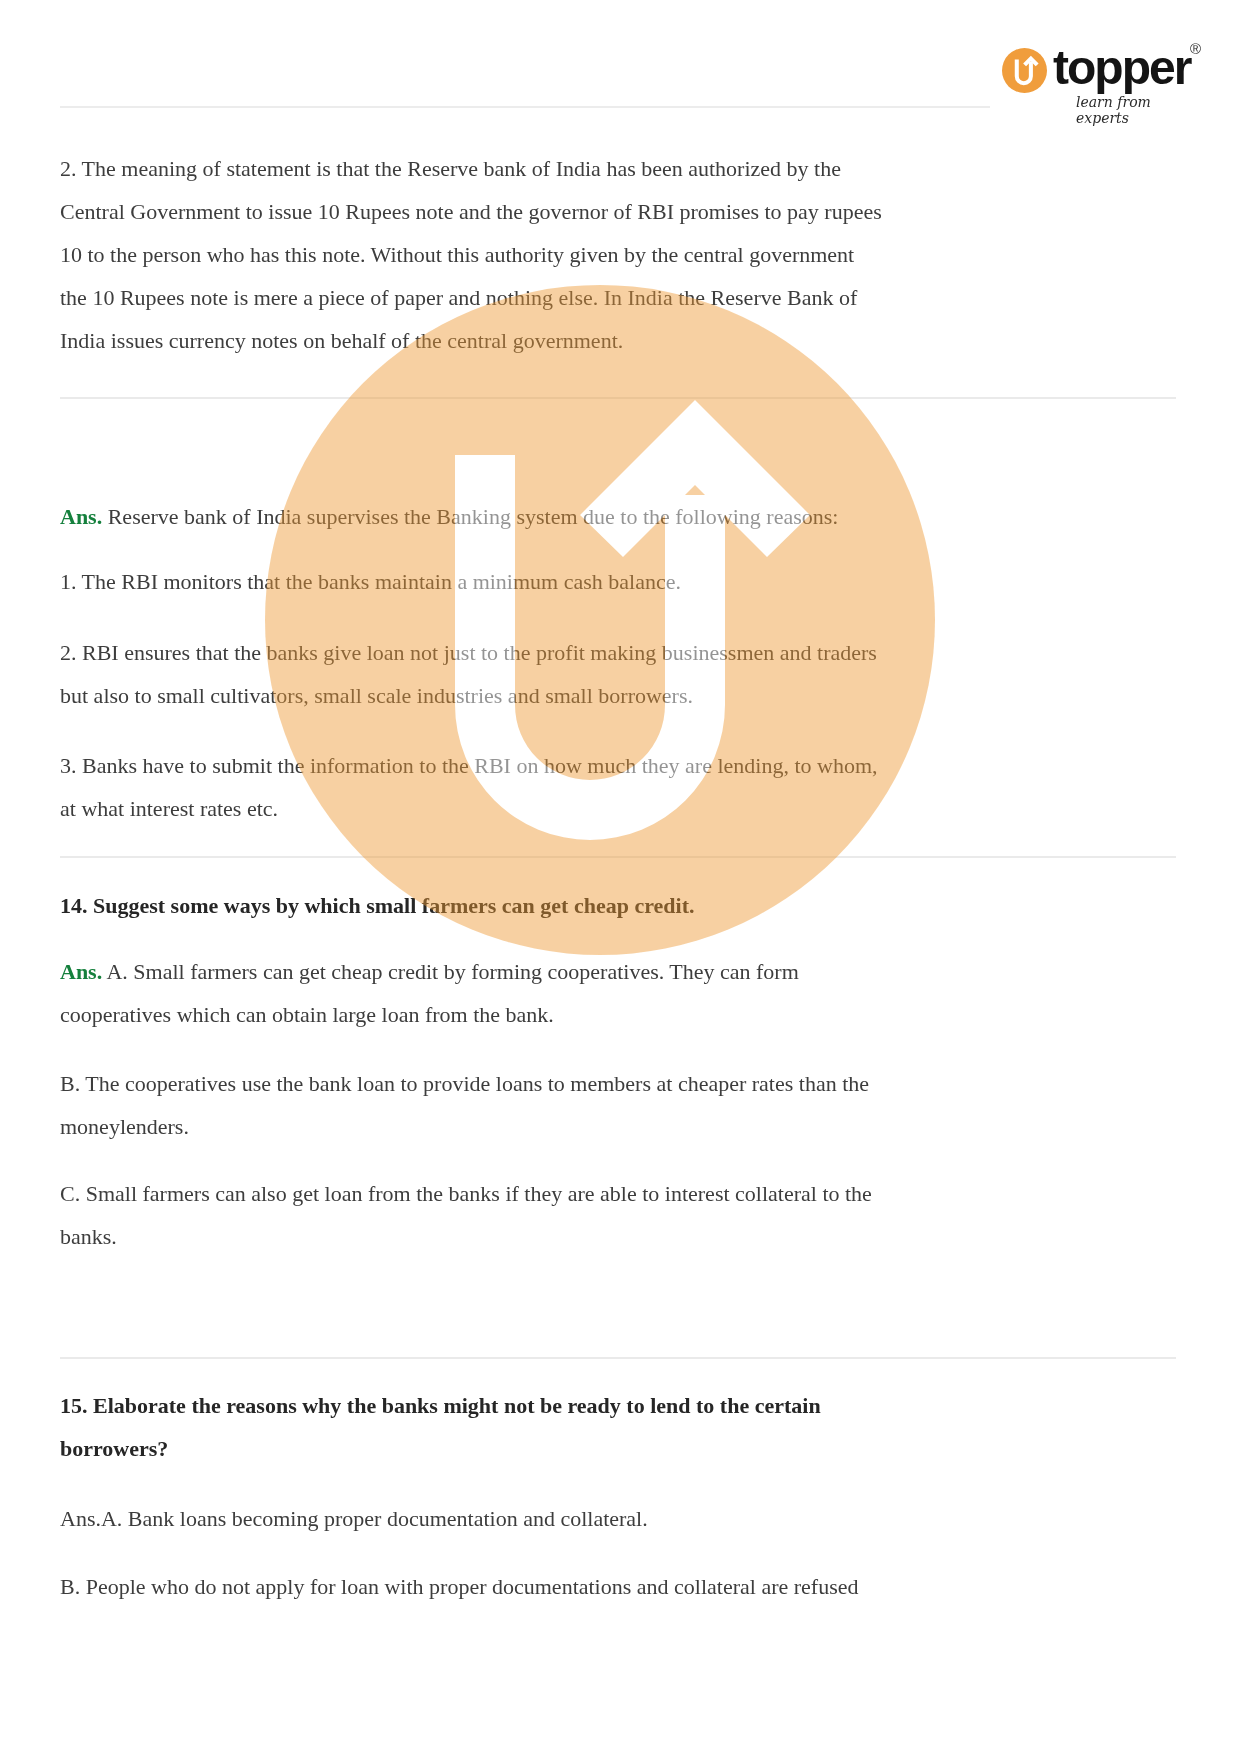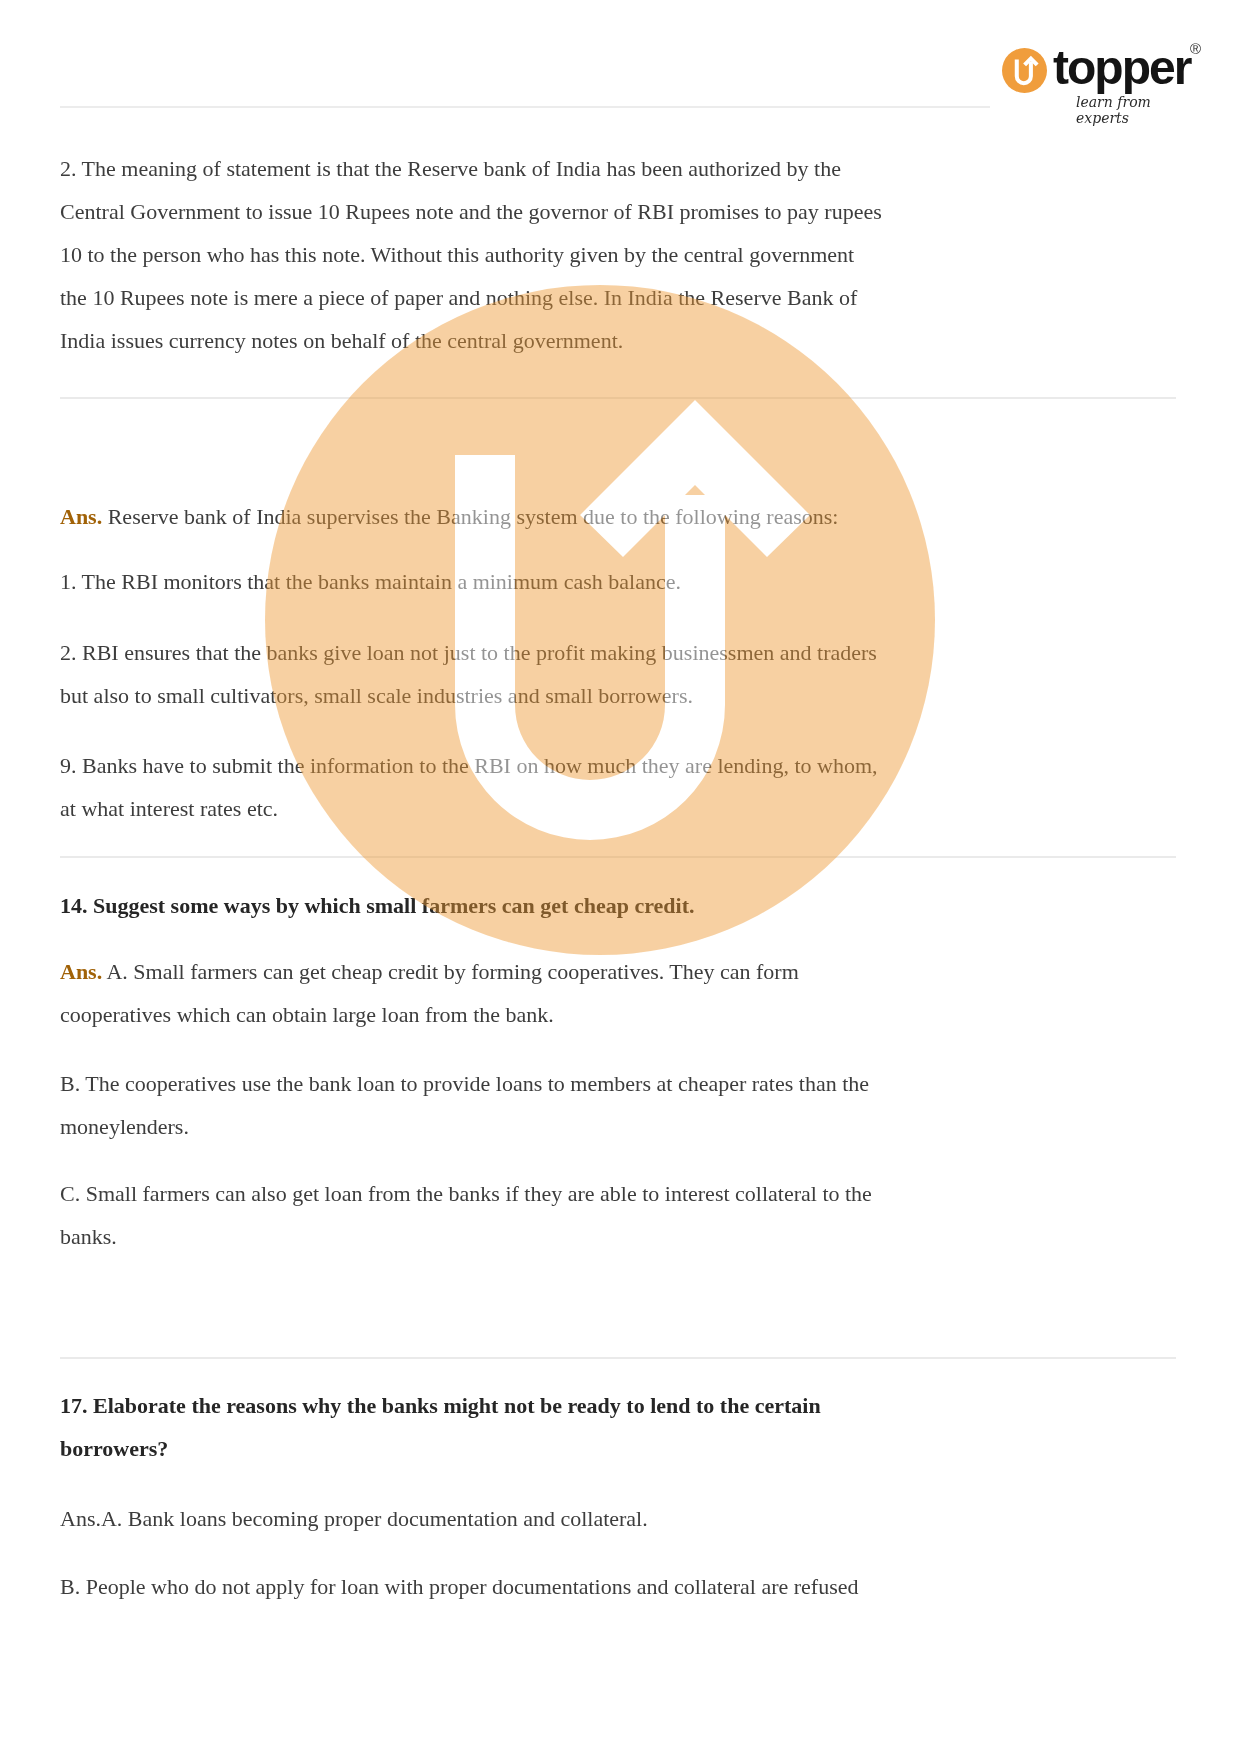--- a/index.html
+++ b/index.html
@@ -38,21 +38,21 @@
   
   .rule{
     position:absolute;left:60px;width:1116px;height:2px;background:#eaeaea;
   }
   .block{
     position:absolute;left:60px;width:1130px;
     font-size:22px;line-height:43px;
     white-space:pre-line;
   }
   .heading{font-weight:bold;color:#262626;}
-  .ans-label{font-weight:bold;color:#a16207;}
+  .ans-label{font-weight:bold;color:#15803d;}
 
   .b-para2   {top:147px;}
   .r-2       {top:397px;}
   .b-q13     {top:427px;}
   .b-ans13   {top:495px;}
   .b-p13-1   {top:560px;}
   .b-p13-2   {top:631px;}
   .b-p13-3   {top:744px;}
   .r-3       {top:856px;}
   .b-q14     {top:884px;}
@@ -96,36 +96,36 @@
 10 to the person who has this note. Without this authority given by the central government
 the 10 Rupees note is mere a piece of paper and nothing else. In India the Reserve Bank of
 India issues currency notes on behalf of the central government.</div>
 
   <div class="rule r-2"></div>
 
   <div class="block b-ans13"><span class="ans-label">Ans.</span><span> Reserve bank of India supervises the Banking system due to the following reasons:</span></div>
   <div class="block b-p13-1">1. The RBI monitors that the banks maintain a minimum cash balance.</div>
   <div class="block b-p13-2">2. RBI ensures that the banks give loan not just to the profit making businessmen and traders
 but also to small cultivators, small scale industries and small borrowers.</div>
-  <div class="block b-p13-3">9. Banks have to submit the information to the RBI on how much they are lending, to whom,
+  <div class="block b-p13-3">3. Banks have to submit the information to the RBI on how much they are lending, to whom,
 at what interest rates etc.</div>
 
   <div class="rule r-3"></div>
 
   <div class="block heading b-q14">14. Suggest some ways by which small farmers can get cheap credit.</div>
   <div class="block b-ans14"><span class="ans-label">Ans.</span><span> A. Small farmers can get cheap credit by forming cooperatives. They can form
 cooperatives which can obtain large loan from the bank.</span></div>
   <div class="block b-p14-b">B. The cooperatives use the bank loan to provide loans to members at cheaper rates than the
 moneylenders.</div>
   <div class="block b-p14-c">C. Small farmers can also get loan from the banks if they are able to interest collateral to the
 banks.</div>
 
   <div class="rule r-4"></div>
 
-  <div class="block heading b-q15">17. Elaborate the reasons why the banks might not be ready to lend to the certain
+  <div class="block heading b-q15">15. Elaborate the reasons why the banks might not be ready to lend to the certain
 borrowers?</div>
   <div class="block b-ans15">Ans.A. Bank loans becoming proper documentation and collateral.</div>
   <div class="block b-p15-b">B. People who do not apply for loan with proper documentations and collateral are refused</div>
 
   <svg class="watermark" viewBox="0 0 670 670" xmlns="http://www.w3.org/2000/svg">
     <circle cx="335" cy="335" r="335" fill="#ee9933"></circle>
     <path fill="#ffffff" d="M190,170 L190,420 A135,135 0 0 0 460,420 L460,210 L400,210 L400,420 A75,75 0 0 1 250,420 L250,170 Z"></path>
     <path fill="#ffffff" d="M430,115 L545,230 L502,272 L430,200 L358,272 L315,230 Z"></path>
   </svg>
 

